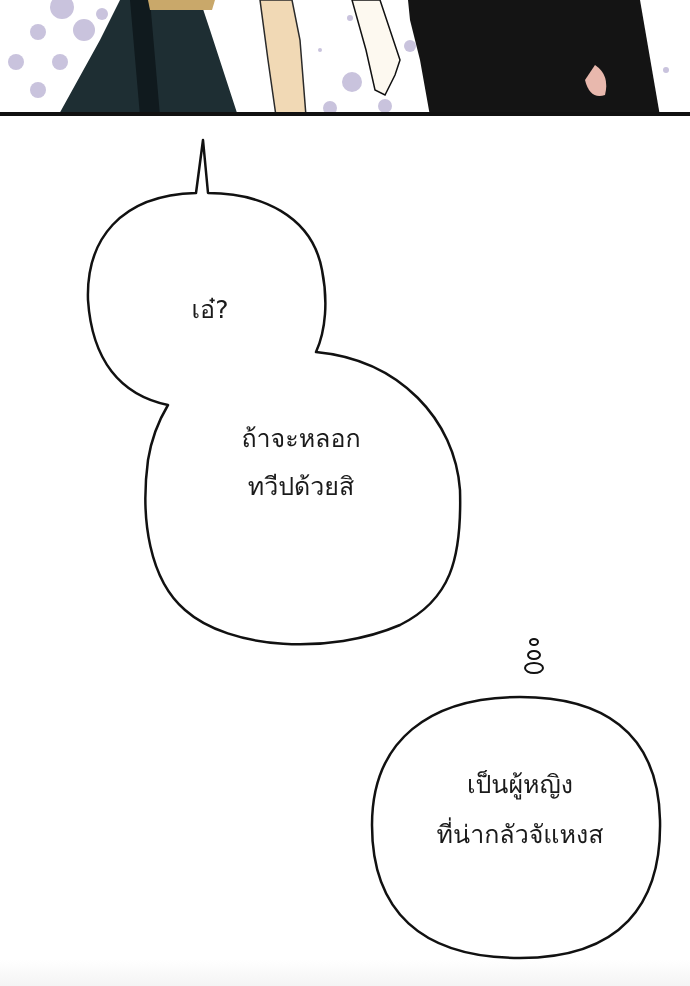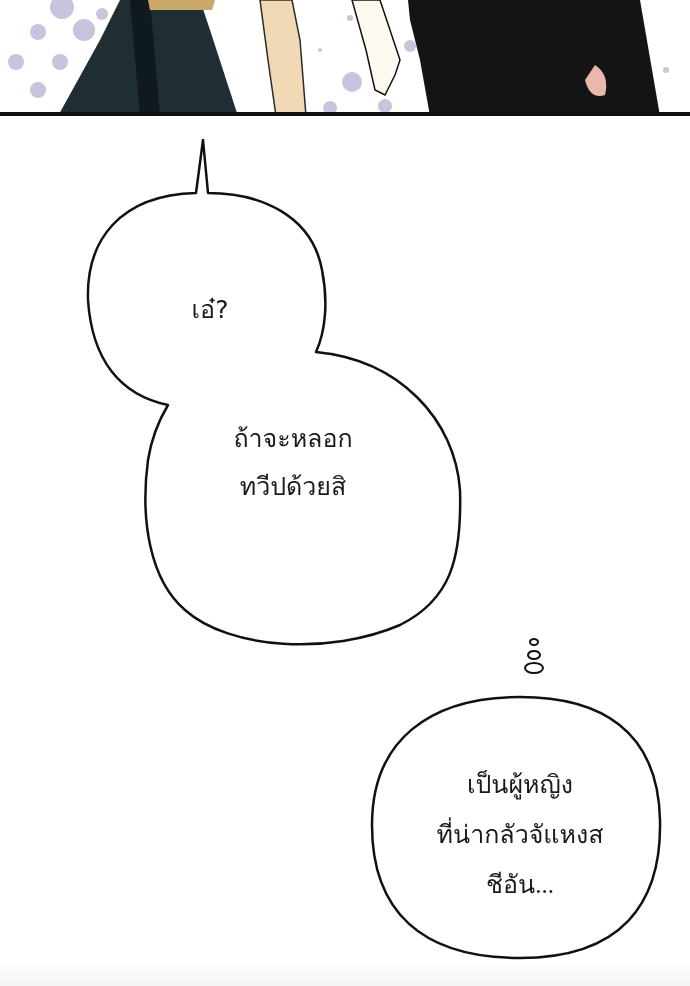--- a/index.html
+++ b/index.html
@@ -74,24 +74,23 @@
            C 600 697, 658 730, 660 820
            C 662 905, 620 958, 520 958
            C 420 958, 372 910, 372 825
            C 372 740, 430 697, 520 697 Z" fill="#ffffff" stroke="#111111" stroke-width="2.5"></path>
 </svg>
 
 <div class="btext" style="left:110px; top:252px; width:200px; line-height:44px;margin-top:36px;">
   <span>เอ๋?</span>
 </div>
 
-<div class="btext" style="left:168px; top:415px; width:250px; line-height:48px;">
+<div class="btext" style="left:176px; top:415px; width:250px; line-height:48px;">
   <span>ถ้าจะหลอก</span>
   <span>ทวีปด้วยสิ</span>
 </div>
 
 <div class="btext" style="left:395px; top:760px; width:250px; line-height:50px;font-family:Liberation Serif, serif;">
   <span>เป็นผู้หญิง</span>
   <span>ที่น่ากลัวจัแหงส</span>
-  <span>ชีอัน...</span>
 </div>
 
 <div class="bottom-fade"></div>
 
 </body></html>

